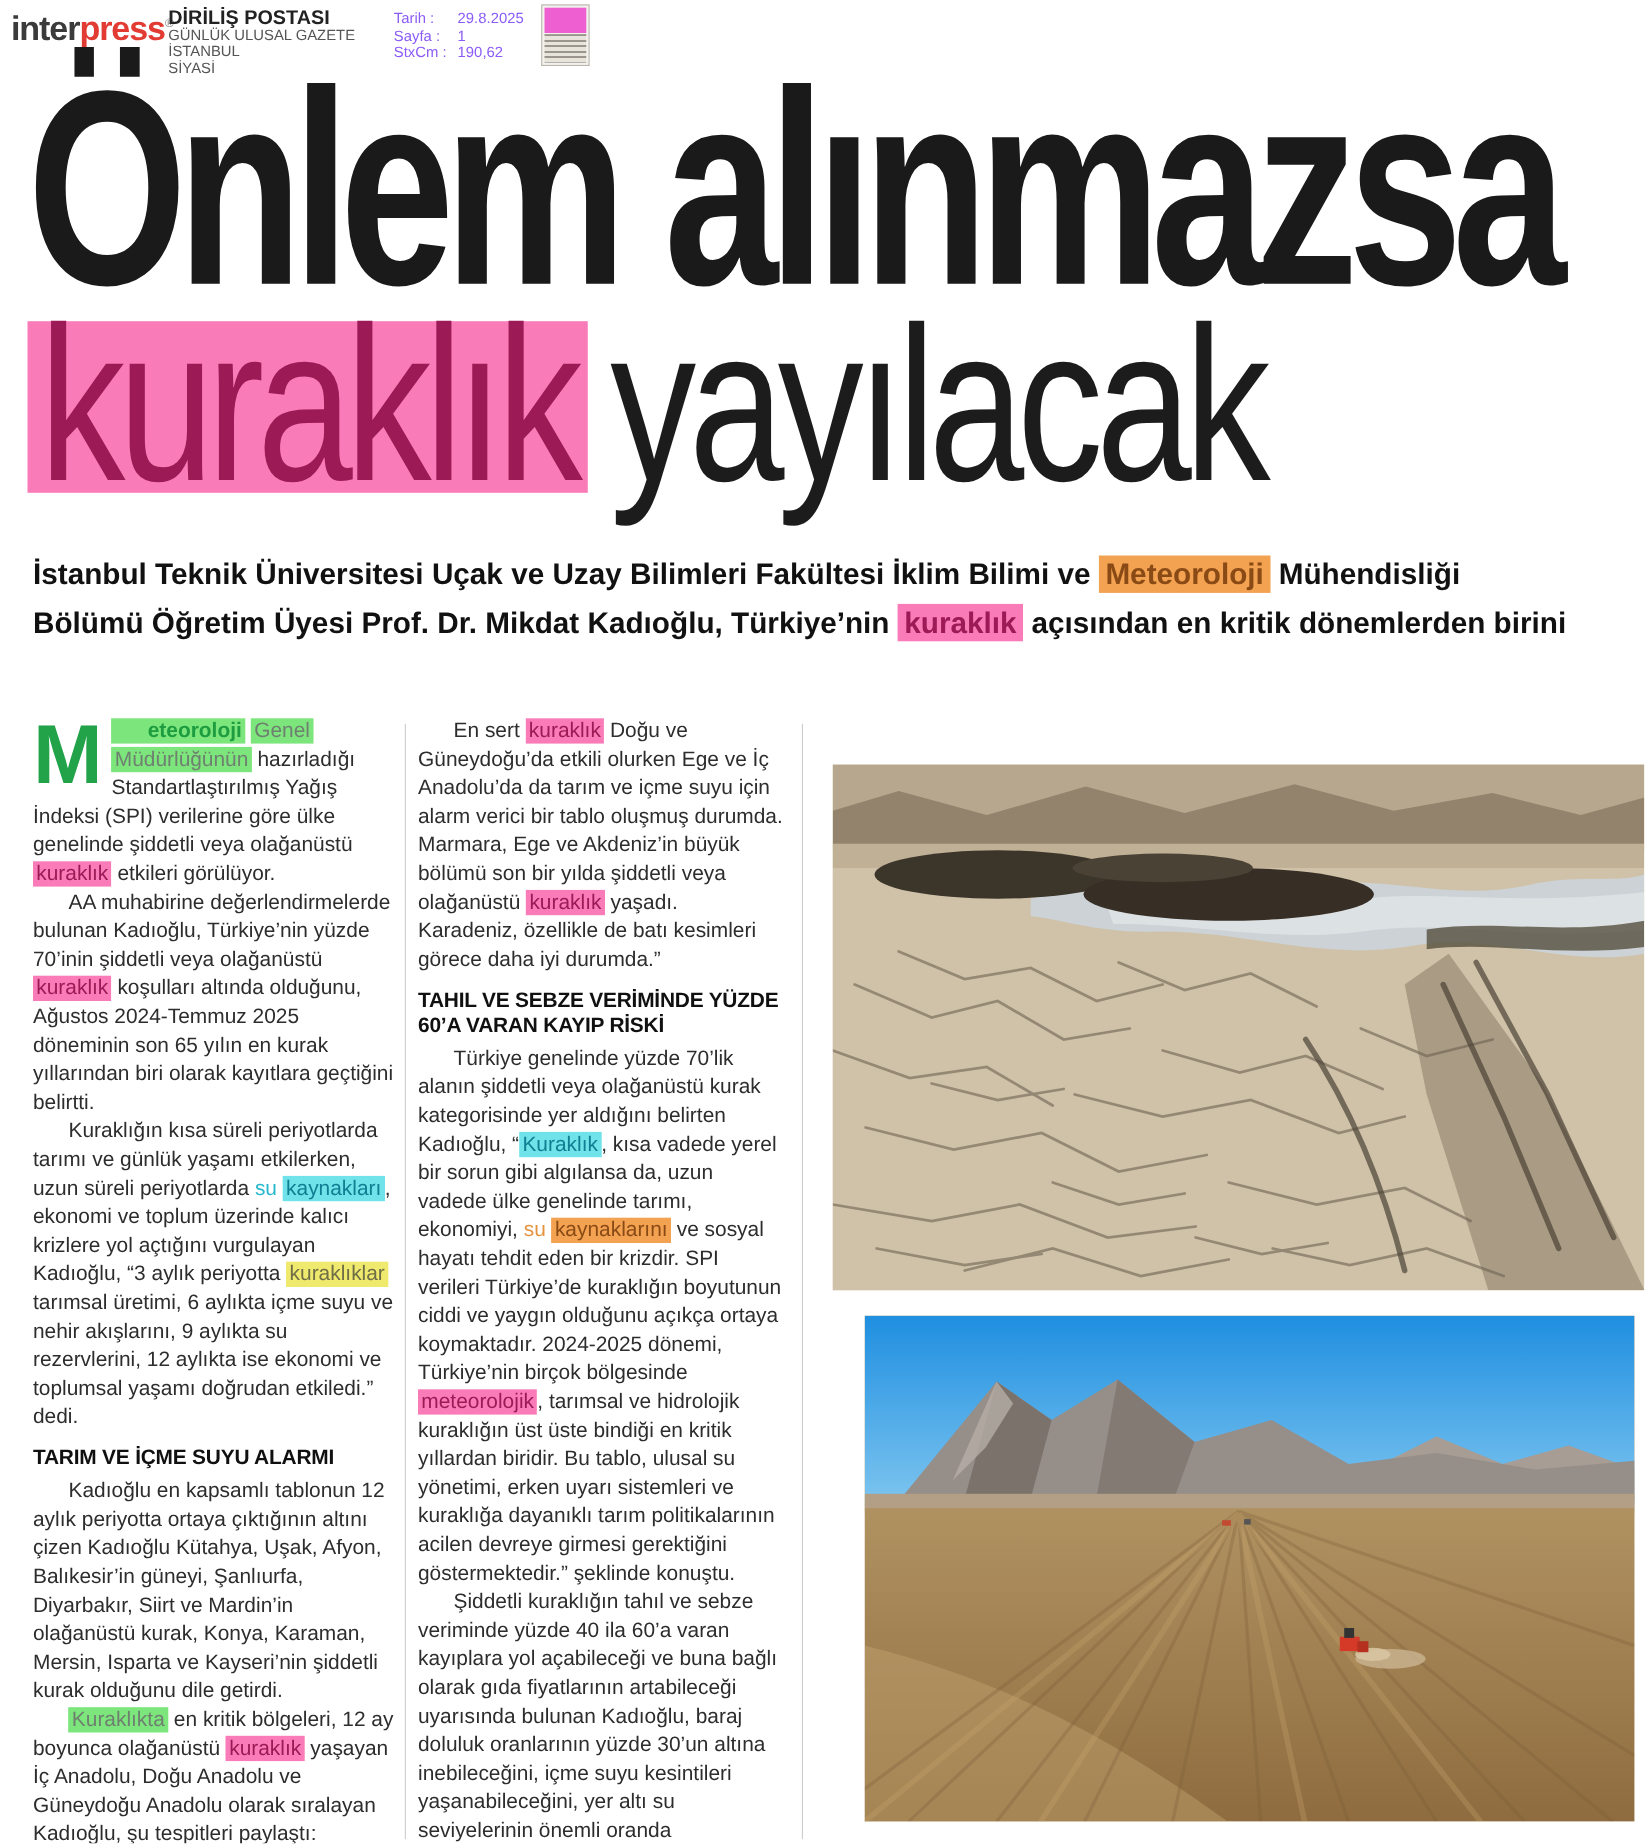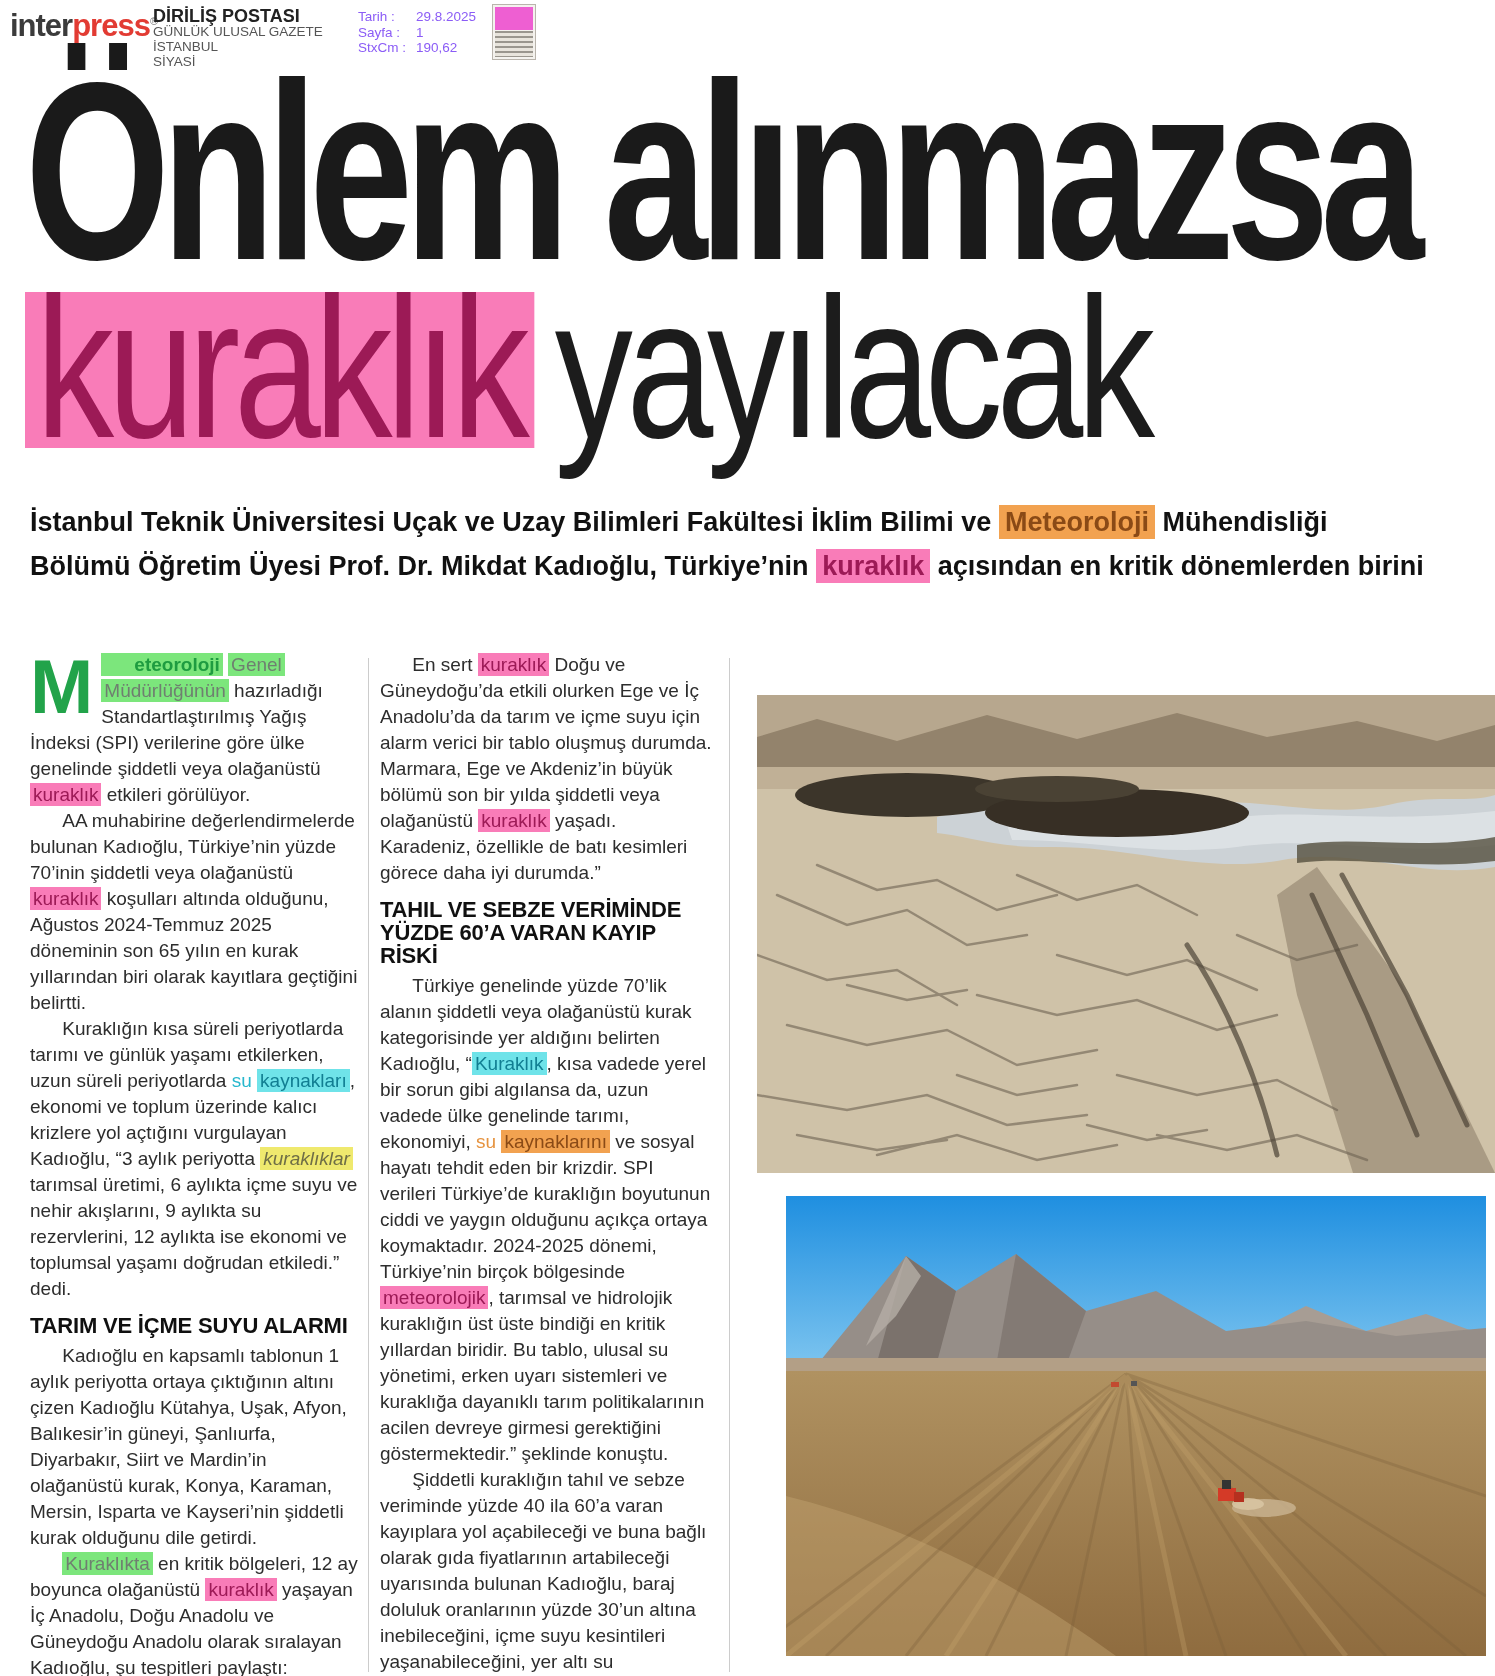--- a/index.html
+++ b/index.html
@@ -45,27 +45,27 @@
         font-size:27px;line-height:44px;color:#111;}
   .lede-line{white-space:nowrap;}
   .lede .hl{padding:2px 6px;}
 
   
   .col{position:absolute;top:652px;font-size:19px;line-height:26px;color:var(--body-ink);}
   .col-left{left:30px;width:333px;}
   .col-mid{left:380px;width:332px;}
   .para{margin:0;text-align:left;}
   .para.indent{text-indent:1.7em;}
-  .subhead{margin:12px 0 6px;font-size:22px;font-weight:bold;color:#101010;letter-spacing:-.2px;line-height:23px;}
+  .subhead{margin:12px 0 6px;font-size:19px;font-weight:bold;color:#101010;letter-spacing:-.2px;line-height:23px;}
   .dropcap{float:left;font-size:76px;line-height:62px;font-weight:bold;color:#22a34a;margin:4px 8px 0 0;}
   .hl{padding:1px 3px;}
   .hl-pink{background:var(--pink);color:var(--pink-text);}
   .hl-green{background:var(--green);color:var(--green-gray);}
   .hl-cyan{background:var(--cyan);color:var(--cyan-text);}
-  .hl-yellow{background:var(--yellow);color:var(--yellow-text);font-style:italic;}
+  .hl-yellow{background:var(--yellow);color:var(--yellow-text);}
   .hl-orange{background:var(--orange);color:var(--orange-text);margin-top:36px;}
   .tx-cyan{color:var(--cyan-bright);}
   .tx-orange{color:var(--orange-bright);}
   .tx-green-dark{color:var(--green-dark);}
   .seg-b{font-weight:bold;padding-left:33px;}
 
   .rule-v{position:absolute;top:658px;height:1014px;width:1px;background:#cccccc;}
 
   
   .photo{position:absolute;overflow:hidden;background:#cfc2a8;}
@@ -106,21 +106,21 @@
     </div>
 
   <div class="rule-v" style="left:368px"></div>
   <div class="rule-v" style="left:729px"></div>
 
   <div class="col col-left">
       <p class="para"><span class="dropcap">M</span><span class="hl hl-green tx-green-dark seg-b">eteoroloji</span><span> </span><span class="hl hl-green">Genel</span><span> </span><span class="hl hl-green">Müdürlüğünün</span><span> hazırladığı Standartlaştırılmış Yağış İndeksi (SPI) verilerine göre ülke genelinde şiddetli veya olağanüstü </span><span class="hl hl-pink">kuraklık</span><span> etkileri görülüyor.</span></p>
       <p class="para indent"><span>AA muhabirine değerlendirmelerde bulunan Kadıoğlu, Türkiye’nin yüzde 70’inin şiddetli veya olağanüstü </span><span class="hl hl-pink">kuraklık</span><span> koşulları altında olduğunu, Ağustos 2024-Temmuz 2025 döneminin son 65 yılın en kurak yıllarından biri olarak kayıtlara geçtiğini belirtti.</span></p>
       <p class="para indent"><span>Kuraklığın kısa süreli periyotlarda tarımı ve günlük yaşamı etkilerken, uzun süreli periyotlarda </span><span class="tx-cyan">su</span><span> </span><span class="hl hl-cyan">kaynakları</span><span>, ekonomi ve toplum üzerinde kalıcı krizlere yol açtığını vurgulayan Kadıoğlu, “3 aylık periyotta </span><span class="hl hl-yellow">kuraklıklar</span><span> tarımsal üretimi, 6 aylıkta içme suyu ve nehir akışlarını, 9 aylıkta su rezervlerini, 12 aylıkta ise ekonomi ve toplumsal yaşamı doğrudan etkiledi.” dedi.</span></p>
       <h3 class="subhead">TARIM VE İÇME SUYU ALARMI</h3>
-      <p class="para indent"><span>Kadıoğlu en kapsamlı tablonun 1 aylık periyotta ortaya çıktığının altını çizen Kadıoğlu Kütahya, Uşak, Afyon, Balıkesir’in güneyi, Şanlıurfa, Diyarbakır, Siirt ve Mardin’in olağanüstü kurak, Konya, Karaman, Mersin, Isparta ve Kayseri’nin şiddetli kurak olduğunu dile getirdi.</span></p>
+      <p class="para indent"><span>Kadıoğlu en kapsamlı tablonun 12 aylık periyotta ortaya çıktığının altını çizen Kadıoğlu Kütahya, Uşak, Afyon, Balıkesir’in güneyi, Şanlıurfa, Diyarbakır, Siirt ve Mardin’in olağanüstü kurak, Konya, Karaman, Mersin, Isparta ve Kayseri’nin şiddetli kurak olduğunu dile getirdi.</span></p>
       <p class="para indent"><span class="hl hl-green">Kuraklıkta</span><span> en kritik bölgeleri, 12 ay boyunca olağanüstü </span><span class="hl hl-pink">kuraklık</span><span> yaşayan İç Anadolu, Doğu Anadolu ve Güneydoğu Anadolu olarak sıralayan Kadıoğlu, şu tespitleri paylaştı:</span></p>
     </div>
   <div class="col col-mid">
       <p class="para indent"><span>En sert </span><span class="hl hl-pink">kuraklık</span><span> Doğu ve Güneydoğu’da etkili olurken Ege ve İç Anadolu’da da tarım ve içme suyu için alarm verici bir tablo oluşmuş durumda. Marmara, Ege ve Akdeniz’in büyük bölümü son bir yılda şiddetli veya olağanüstü </span><span class="hl hl-pink">kuraklık</span><span> yaşadı. Karadeniz, özellikle de batı kesimleri görece daha iyi durumda.”</span></p>
       <h3 class="subhead">TAHIL VE SEBZE VERİMİNDE YÜZDE 60’A VARAN KAYIP RİSKİ</h3>
       <p class="para indent"><span>Türkiye genelinde yüzde 70’lik alanın şiddetli veya olağanüstü kurak kategorisinde yer aldığını belirten Kadıoğlu, “</span><span class="hl hl-cyan">Kuraklık</span><span>, kısa vadede yerel bir sorun gibi algılansa da, uzun vadede ülke genelinde tarımı, ekonomiyi, </span><span class="tx-orange">su</span><span> </span><span class="hl hl-orange">kaynaklarını</span><span> ve sosyal hayatı tehdit eden bir krizdir. SPI verileri Türkiye’de kuraklığın boyutunun ciddi ve yaygın olduğunu açıkça ortaya koymaktadır. 2024-2025 dönemi, Türkiye’nin birçok bölgesinde </span><span class="hl hl-pink">meteorolojik</span><span>, tarımsal ve hidrolojik kuraklığın üst üste bindiği en kritik yıllardan biridir. Bu tablo, ulusal su yönetimi, erken uyarı sistemleri ve kuraklığa dayanıklı tarım politikalarının acilen devreye girmesi gerektiğini göstermektedir.” şeklinde konuştu.</span></p>
       <p class="para indent"><span>Şiddetli kuraklığın tahıl ve sebze veriminde yüzde 40 ila 60’a varan kayıplara yol açabileceği ve buna bağlı olarak gıda fiyatlarının artabileceği uyarısında bulunan Kadıoğlu, baraj doluluk oranlarının yüzde 30’un altına inebileceğini, içme suyu kesintileri yaşanabileceğini, yer altı su seviyelerinin önemli oranda gerileyebileceğini, kuyuların kuruyabileceğini, nehir ve akarsu debilerinin yüzde 30 ila 50 azalabileceğini söyledi.</span></p>
     </div>
 
   <div class="photo photo-top">

